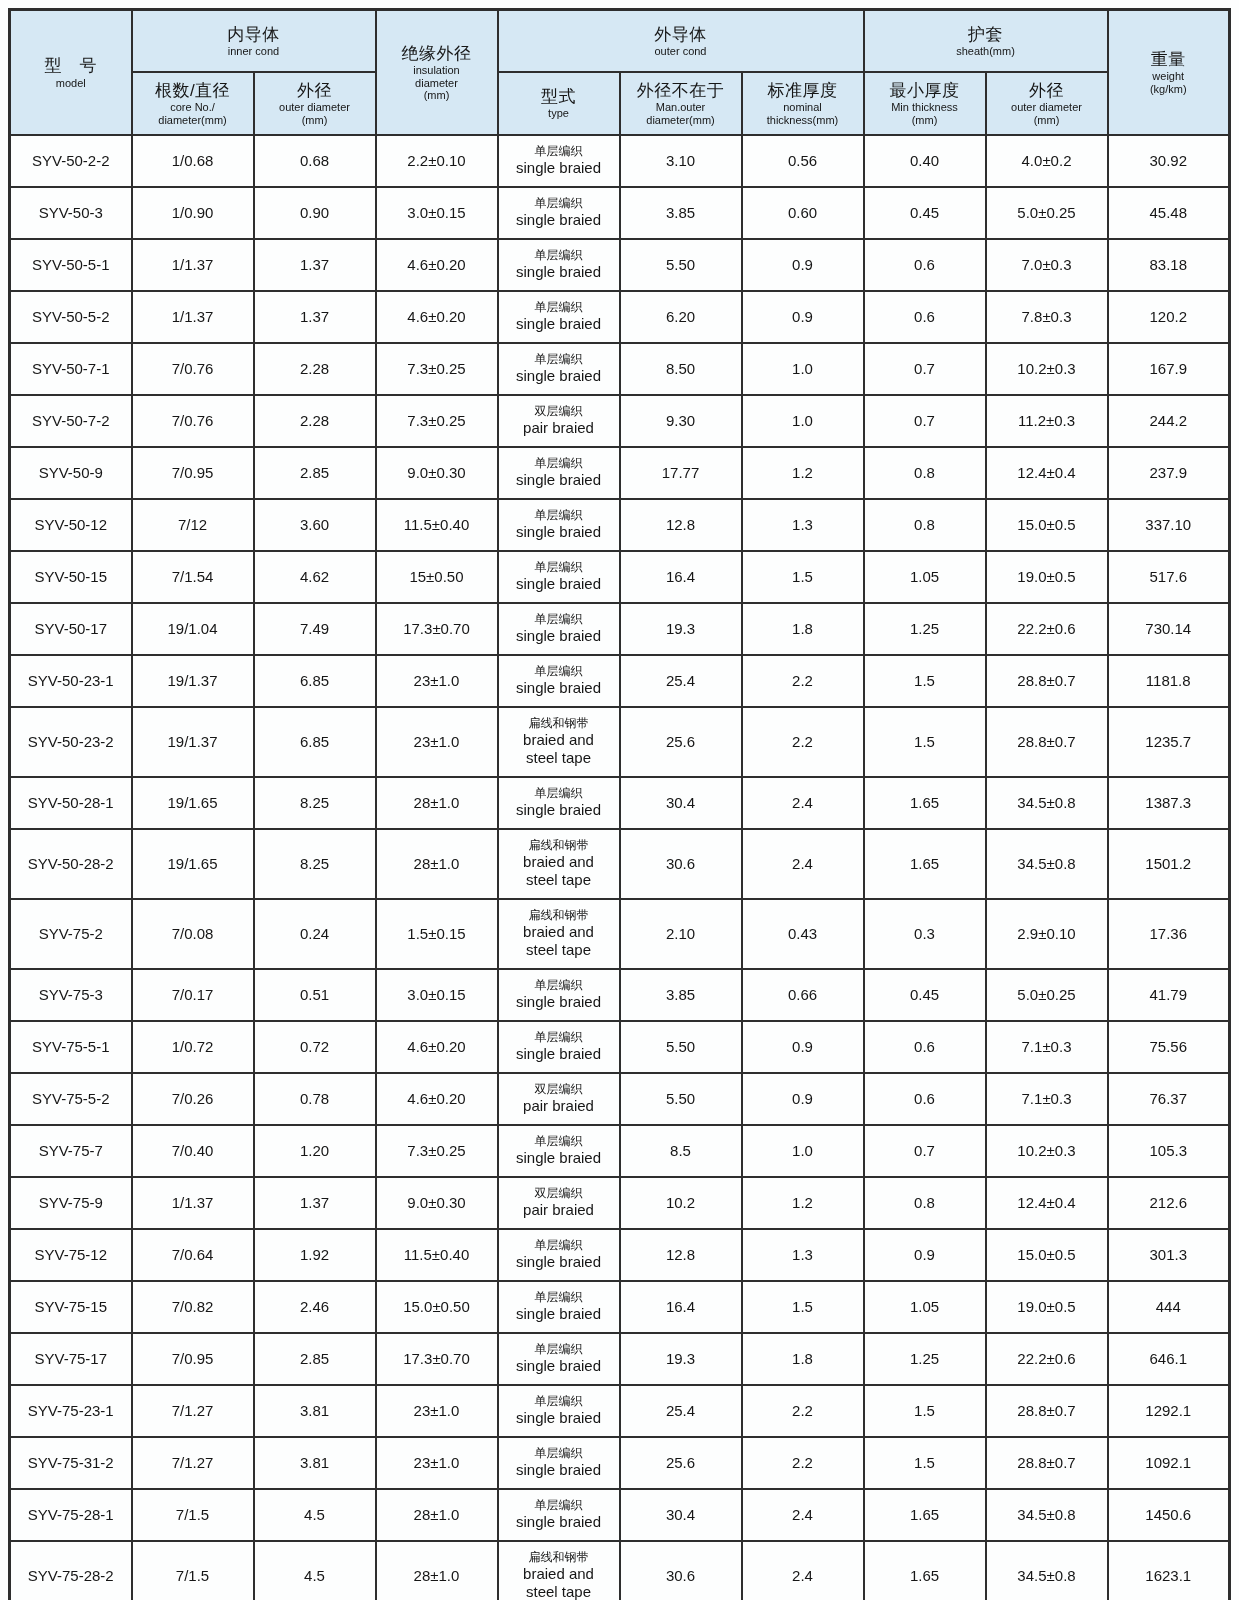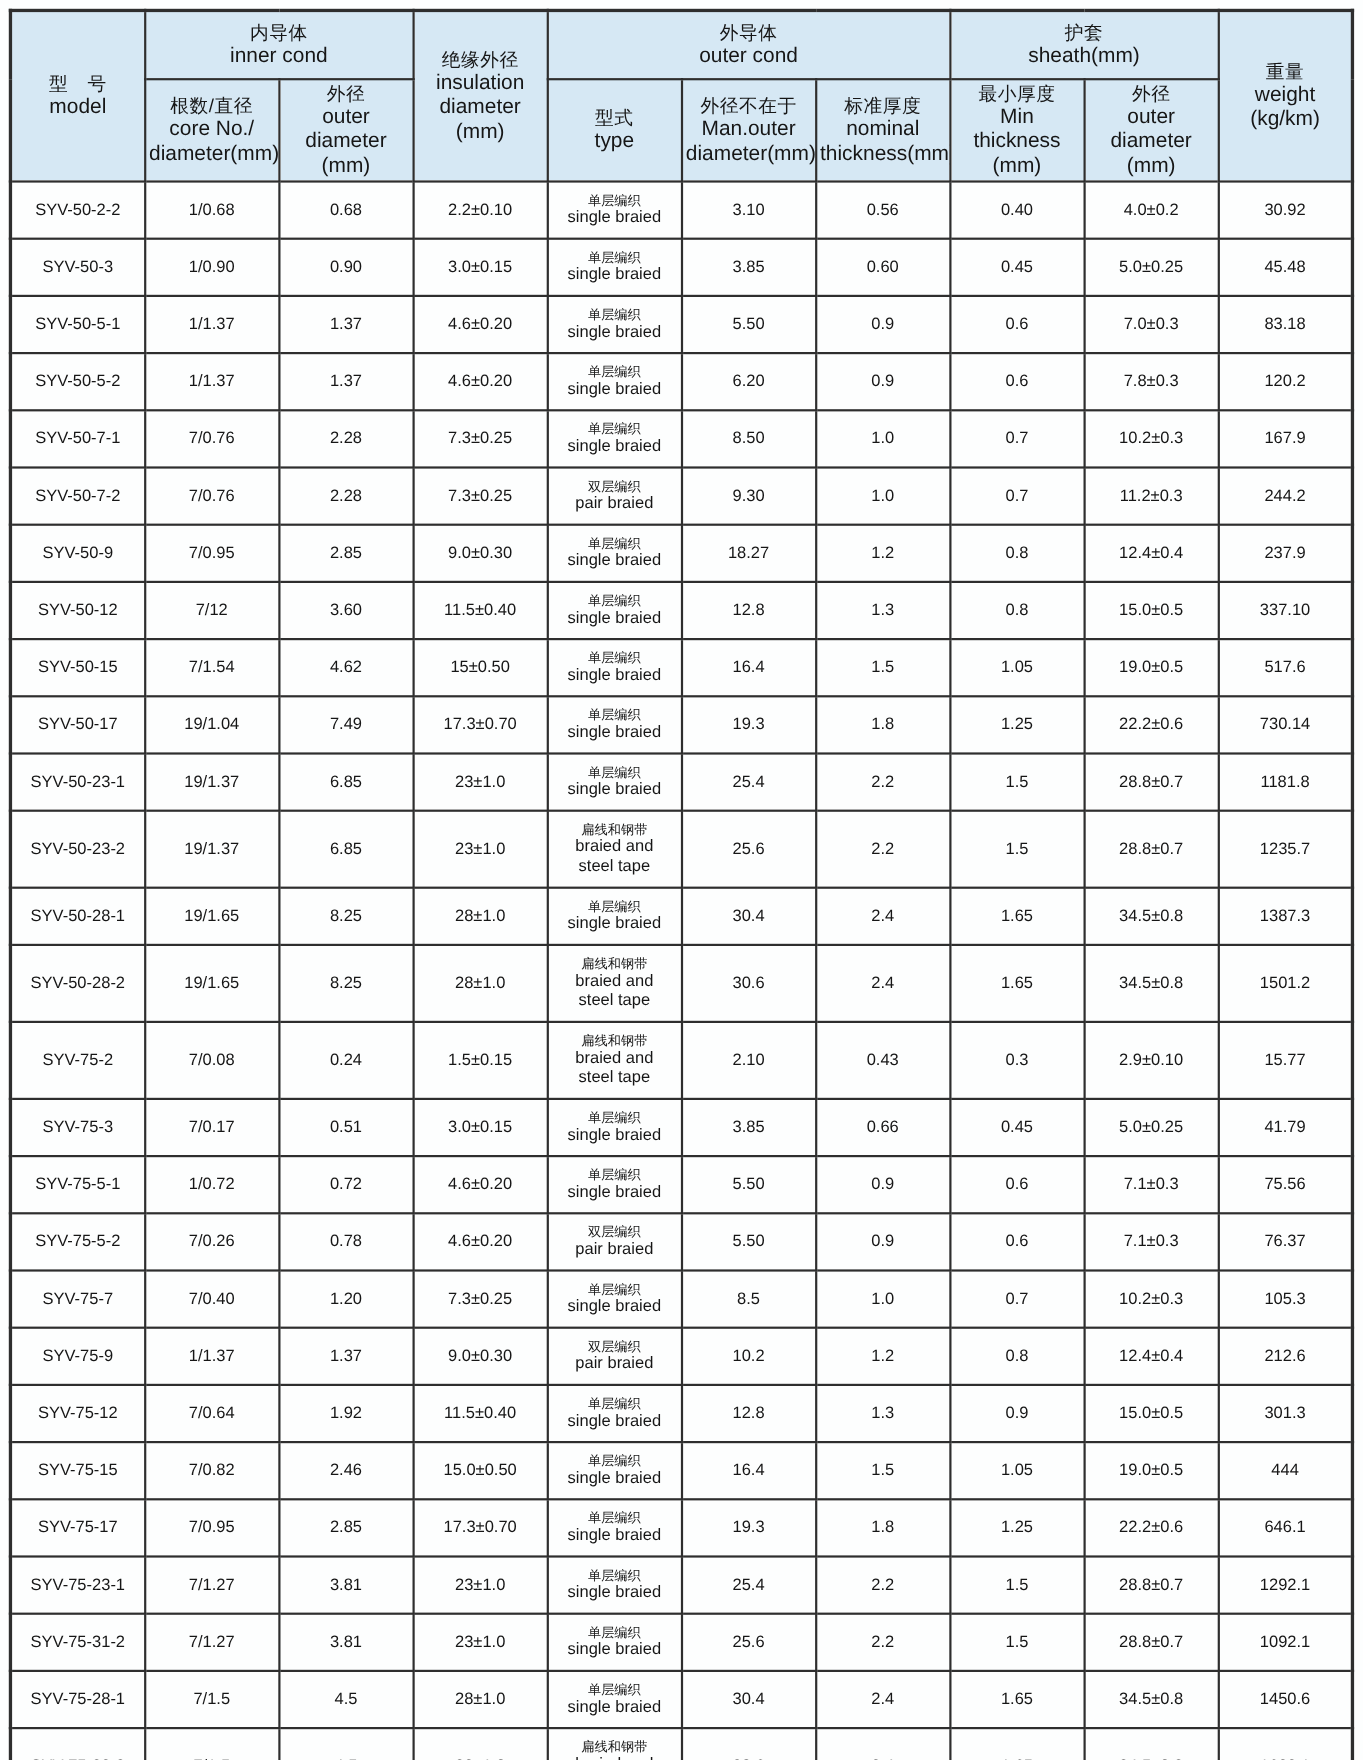--- a/index.html
+++ b/index.html
@@ -36,21 +36,21 @@
   }
   tr.h1 { height: 62px; }
   tr.h2 { height: 63px; }
   .cn {
     font-size: 17px;
     letter-spacing: 0.5px;
     line-height: 1.25;
     white-space: pre-line;
   }
   .en {
-    font-size: 19px;
+    font-size: 11px;
     line-height: 1.16;
     white-space: pre-line;
   }
   tbody td {
     font-size: 15px;
     height: 46px;
     line-height: 1.2;
   }
   tbody tr.tall td { height: 64px; }
   .type-cn {
@@ -241,21 +241,21 @@
   </tr>
         <tr>
     <td>SYV-50-9</td>
     <td>7/0.95</td>
     <td>2.85</td>
     <td>9.0±0.30</td>
     <td>
       <div class="type-cn">单层编织</div>
       <div class="type-en">single braied</div>
     </td>
-    <td>18.27</td>
+    <td>17.77</td>
     <td>1.2</td>
     <td>0.8</td>
     <td>12.4±0.4</td>
     <td>237.9</td>
   </tr>
         <tr>
     <td>SYV-50-12</td>
     <td>7/12</td>
     <td>3.60</td>
     <td>11.5±0.40</td>
@@ -368,21 +368,21 @@
     <td>1.5±0.15</td>
     <td>
       <div class="type-cn">扁线和钢带</div>
       <div class="type-en">braied and
 steel tape</div>
     </td>
     <td>2.10</td>
     <td>0.43</td>
     <td>0.3</td>
     <td>2.9±0.10</td>
-    <td>15.77</td>
+    <td>17.36</td>
   </tr>
         <tr>
     <td>SYV-75-3</td>
     <td>7/0.17</td>
     <td>0.51</td>
     <td>3.0±0.15</td>
     <td>
       <div class="type-cn">单层编织</div>
       <div class="type-en">single braied</div>
     </td>

